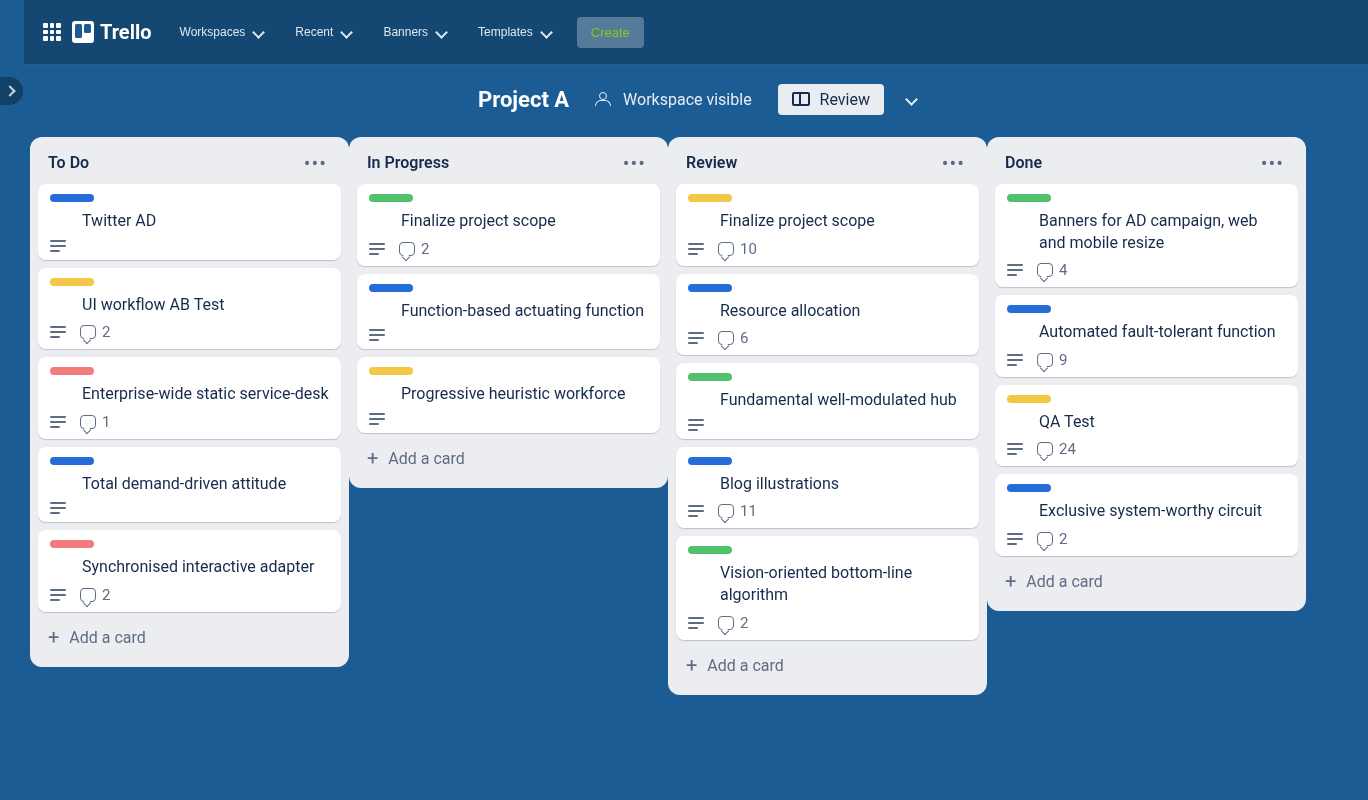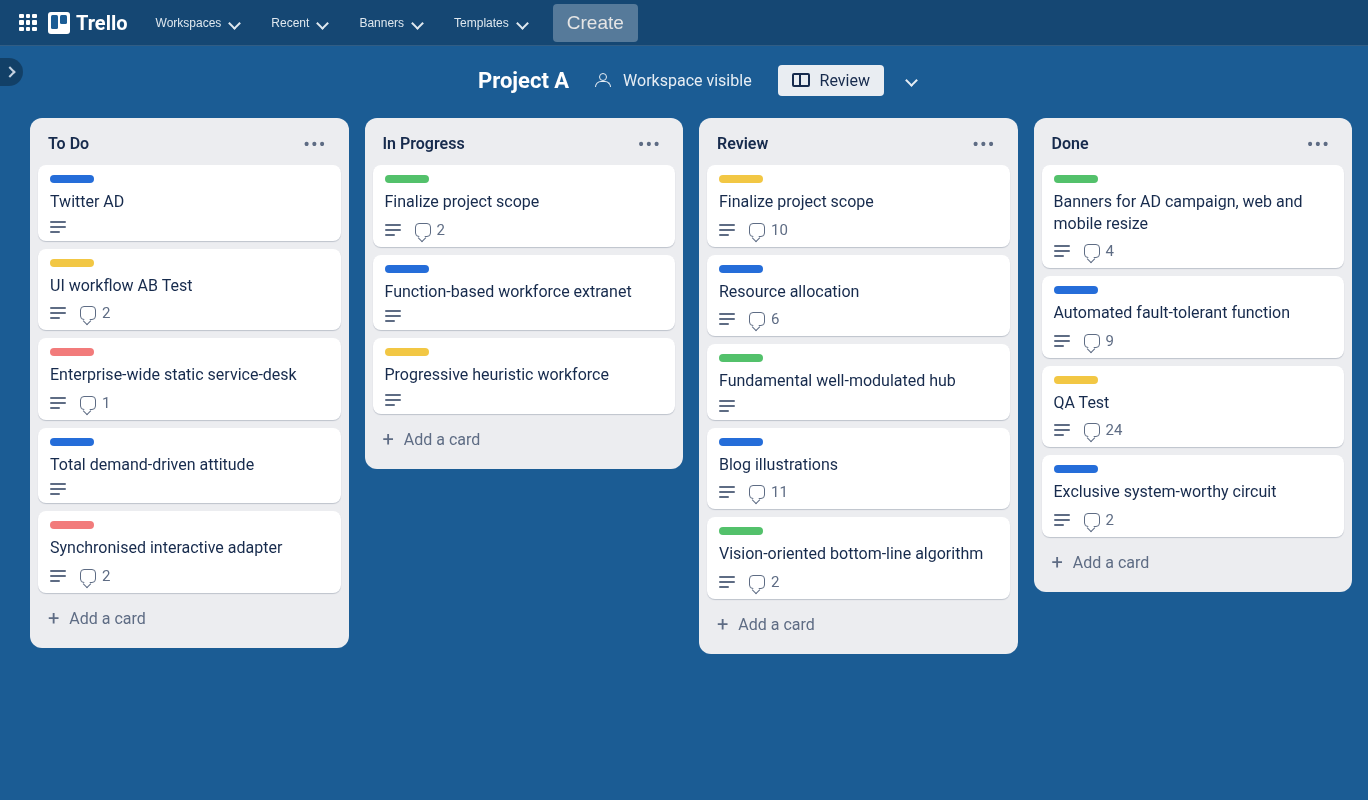--- a/index.html
+++ b/index.html
@@ -7,25 +7,26 @@
   font-family: -apple-system, BlinkMacSystemFont, "Segoe UI", Roboto, sans-serif;
   background: #1b5c94;
   width: 1368px;
   height: 800px;
   overflow: hidden;
 }
 
 
 .top-header {
   background: rgba(0,0,0,0.22);
-  height: 46px;
+  height: 65px;
   display: flex;
   align-items: center;
   padding: 0 8px 0 12px;
   border-bottom: 1px solid rgba(255,255,255,0.12);
+  margin-left: 24px;
 }
 .apps-icon {
   width: 32px; height: 32px;
   display: flex; align-items: center; justify-content: center;
   border-radius: 4px;
   cursor: pointer;
   margin-right: 4px;
 }
 .grid-dots { width: 18px; height: 18px; display: grid; grid-template-columns: repeat(3,1fr); grid-template-rows: repeat(3,1fr); gap: 2px;}
 .grid-dots span { background: #fff; border-radius: 1px;}
@@ -51,21 +52,21 @@
   display: flex; align-items: center; gap: 8px; cursor: pointer;
 }
 .chev-down { width:12px; height:12px; position:relative;}
 .chev-down::before {
   content:''; position:absolute; top:2px; left:1px;
   width:7px; height:7px; border-right:2px solid currentColor;
   border-bottom:2px solid currentColor; transform: rotate(45deg);
 }
 .create-btn {
   background: rgba(255,255,255,0.28); border:none;
-  color:#e5e5e5; font-size: 19px; font-weight: 500;
+  color:#84cc16; font-size: 13px; font-weight: 500;
   padding: 8px 14px; border-radius: 4px; cursor:pointer;
   margin-left: 6px;
 }
 
 
 .board-wrap { position: relative; }
 .sidebar-toggle {
   position:absolute; left:-1px; top:12px;
   width:24px; height:28px; background:rgba(0,0,0,0.3);
   border-radius: 0 14px 14px 0;
@@ -91,21 +92,21 @@
   background:#e9edf2; color:#172b4d; padding:6px 14px;
 }
 .icon-people { width:18px; height:14px; position:relative;}
 .icon-people::before{content:'';position:absolute;top:0;left:4px;width:6px;height:6px;border:1.6px solid currentColor;border-radius:50%;}
 .icon-people::after{content:'';position:absolute;bottom:0;left:0;width:14px;height:5px;border:1.6px solid currentColor;border-bottom:none;border-radius:8px 8px 0 0;}
 .icon-board{width:18px;height:14px;border:2px solid currentColor;border-radius:2px;position:relative;}
 .icon-board::before{content:'';position:absolute;top:0;left:5px;width:2px;height:100%;background:currentColor;}
 
 
 .board {
-  display:flex; gap:16px; padding: 4px 16px 16px 30px;
+  display:flex; padding: 4px 16px 16px 30px;
   align-items:flex-start;
 }
 .list {
   background:#ecedf0; border-radius:12px; width:319px;
   padding:10px 8px 12px; display:flex; flex-direction:column; gap:8px;
 }
 .list-header {
   display:flex; justify-content:space-between; align-items:center;
   padding: 6px 10px 4px;
 }
@@ -113,21 +114,21 @@
 .dots { cursor:pointer; color:#5e6c84; font-size:20px; letter-spacing:1px; line-height:10px; padding:4px;}
 
 .card {
   background:#fff; border-radius:8px; padding:10px 12px 8px;
   box-shadow: 0 1px 1px rgba(9,30,66,0.2);
   cursor:pointer; display:flex; flex-direction:column; gap:8px;
 }
 .label { width:44px; height:8px; border-radius:4px;}
 .lbl-blue{background:#256dd9;} .lbl-yellow{background:#f2c744;}
 .lbl-green{background:#53c16b;} .lbl-red{background:#f27b7b;}
-.card-title { color:#172b4d; font-size:16px; line-height:1.35;}
+.card-title { color:#172b4d; font-size:16px; line-height:1.35;margin-left:32px;}
 .card-foot { display:flex; align-items:center; gap:14px; color:#5e6c84; font-size:15px;}
 .icon-desc { width:16px; height:12px; position:relative;}
 .icon-desc::before,.icon-desc::after{content:'';position:absolute;left:0;height:2px;background:currentColor;border-radius:1px;}
 .icon-desc::before{top:0;width:16px;box-shadow:0 5px 0 currentColor;}
 .icon-desc::after{top:10px;width:10px;}
 .icon-comment{width:16px;height:14px;border:1.6px solid currentColor;border-radius:4px;position:relative;}
 .icon-comment::after{content:'';position:absolute;bottom:-5px;left:3px;width:5px;height:5px;border-left:1.6px solid currentColor;border-bottom:1.6px solid currentColor;background:#fff;transform:rotate(-45deg);}
 .badge{display:flex;align-items:center;gap:6px;}
 
 .add-card {
@@ -268,21 +269,21 @@
           <div class="card-foot">
             <span class="icon-desc"></span>
             <span class="badge">
               <span class="icon-comment"></span>
               <span>2</span>
             </span>
           </div>
         </div>
         <div class="card">
           <div class="label lbl-blue"></div>
-          <div class="card-title">Function-based workforce extranet</div>
+          <div class="card-title">Function-based actuating function</div>
           <div class="card-foot">
             <span class="icon-desc"></span>
           </div>
         </div>
         <div class="card">
           <div class="label lbl-yellow"></div>
           <div class="card-title">Progressive heuristic workforce</div>
           <div class="card-foot">
             <span class="icon-desc"></span>
           </div>

